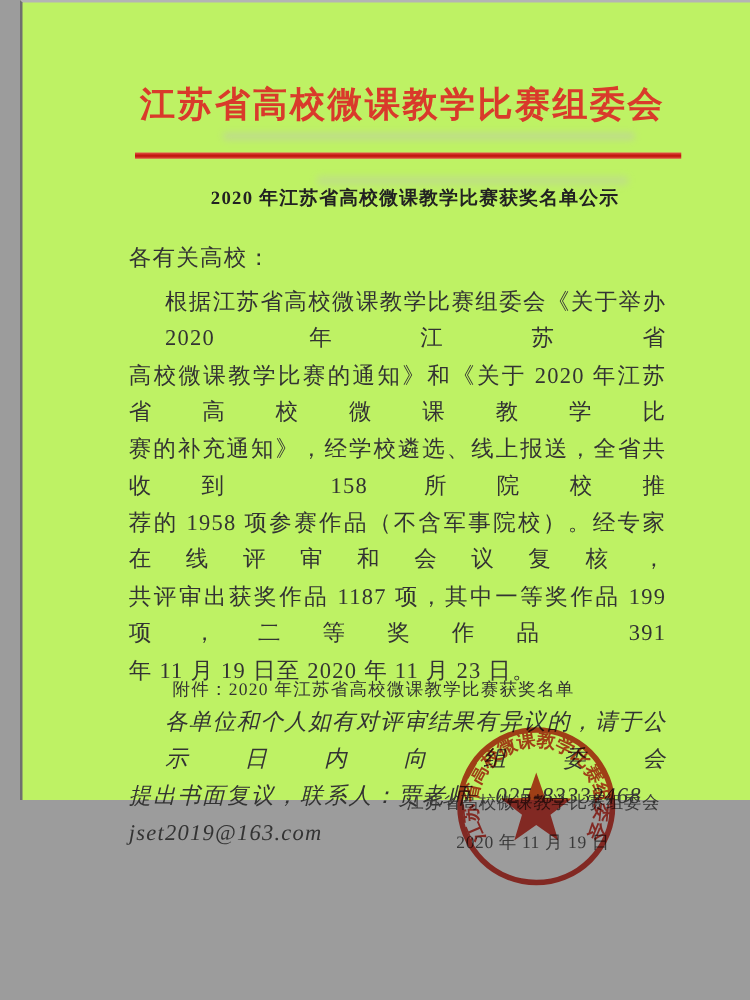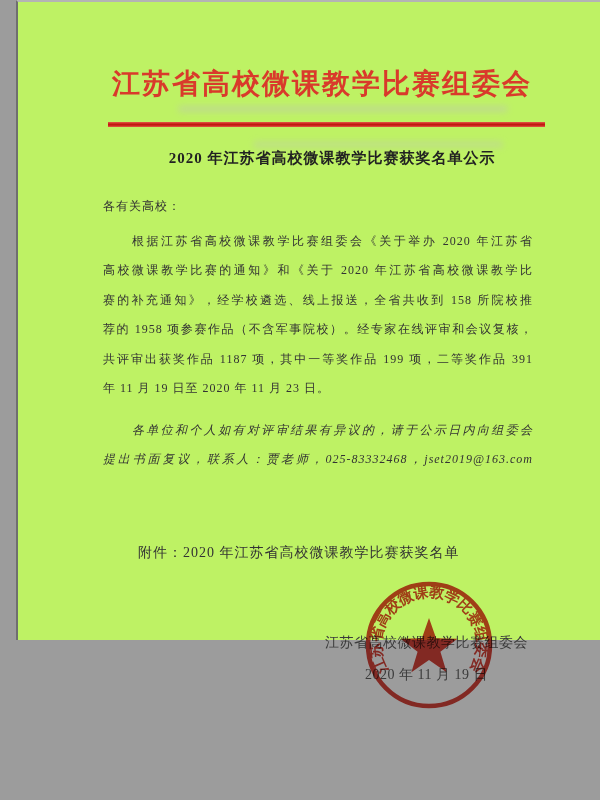--- a/index.html
+++ b/index.html
@@ -31,21 +31,21 @@
     background:linear-gradient(to bottom,#e4574a 0%,#c11910 45%,#c11910 60%,#e4574a 100%);
   }
   .doc-title{
     position:absolute;top:147px;left:30px;width:568px;
     text-align:center;
     font-size:15px;font-weight:bold;letter-spacing:1px;
     color:#222222;
   }
   .content{
     position:absolute;top:190px;left:85px;width:430px;
-    font-size:12px;line-height:29.5px;letter-spacing:1px;
+    font-size:18px;line-height:29.5px;letter-spacing:1px;
     color:#333333;
   }
   .jl{text-align:justify;text-align-last:justify;}
   .ll{text-align-last:left;}
   .ind{padding-left:29px;}
   .para1{margin-top:5px;}
   .para2{margin-top:12px;font-style:italic;}
   .attach{
     position:absolute;top:536px;left:85px;width:430px;
     font-size:14px;line-height:29.5px;letter-spacing:1px;color:#333333;padding-left:35px;

